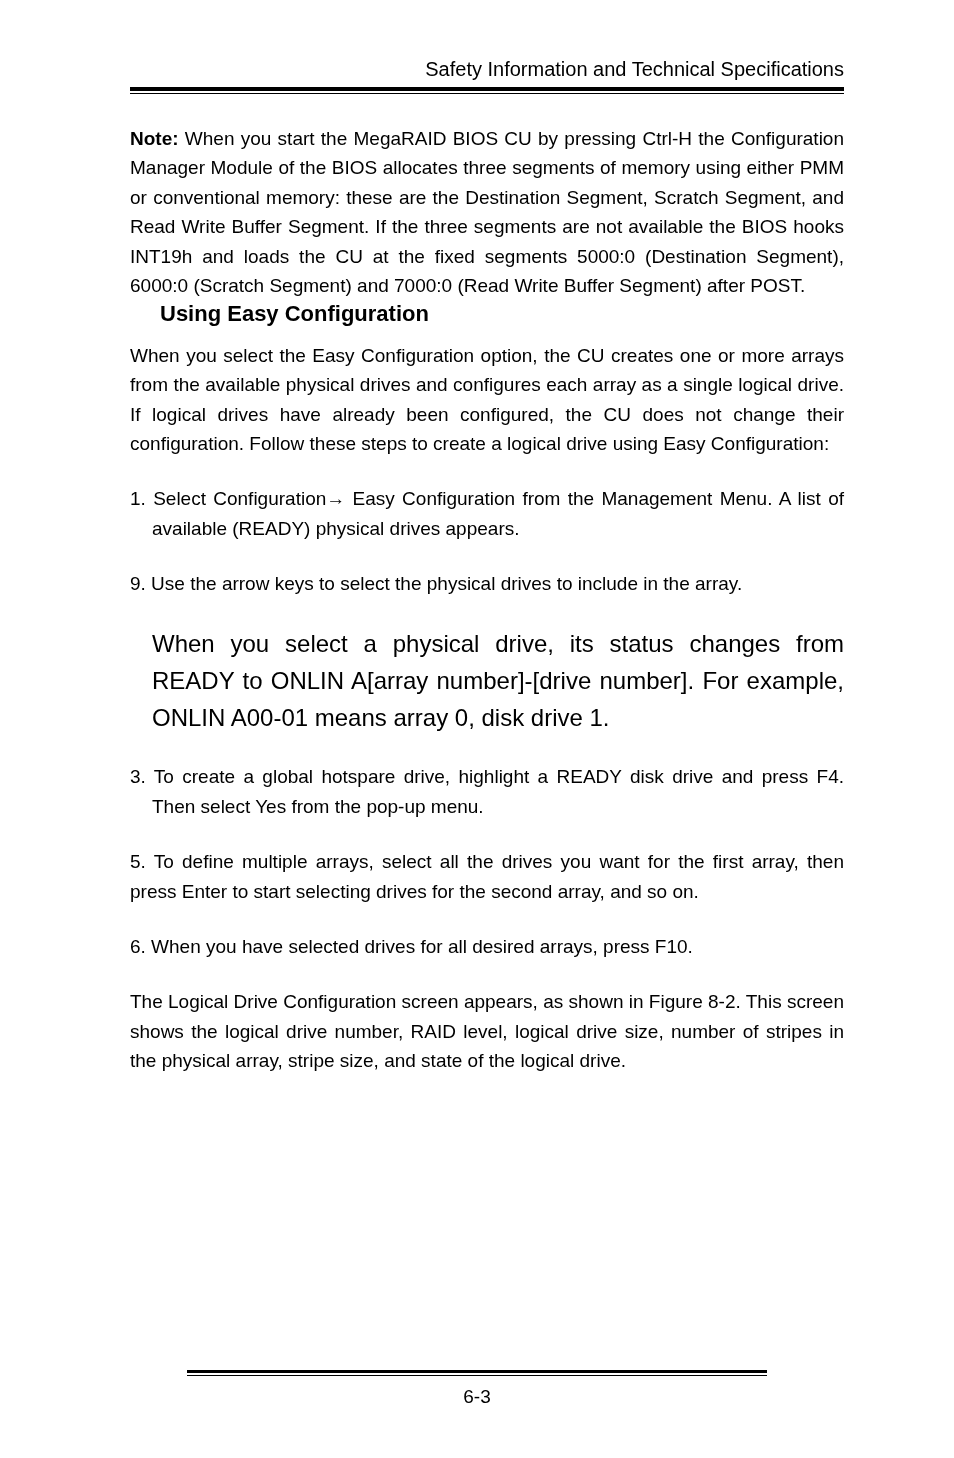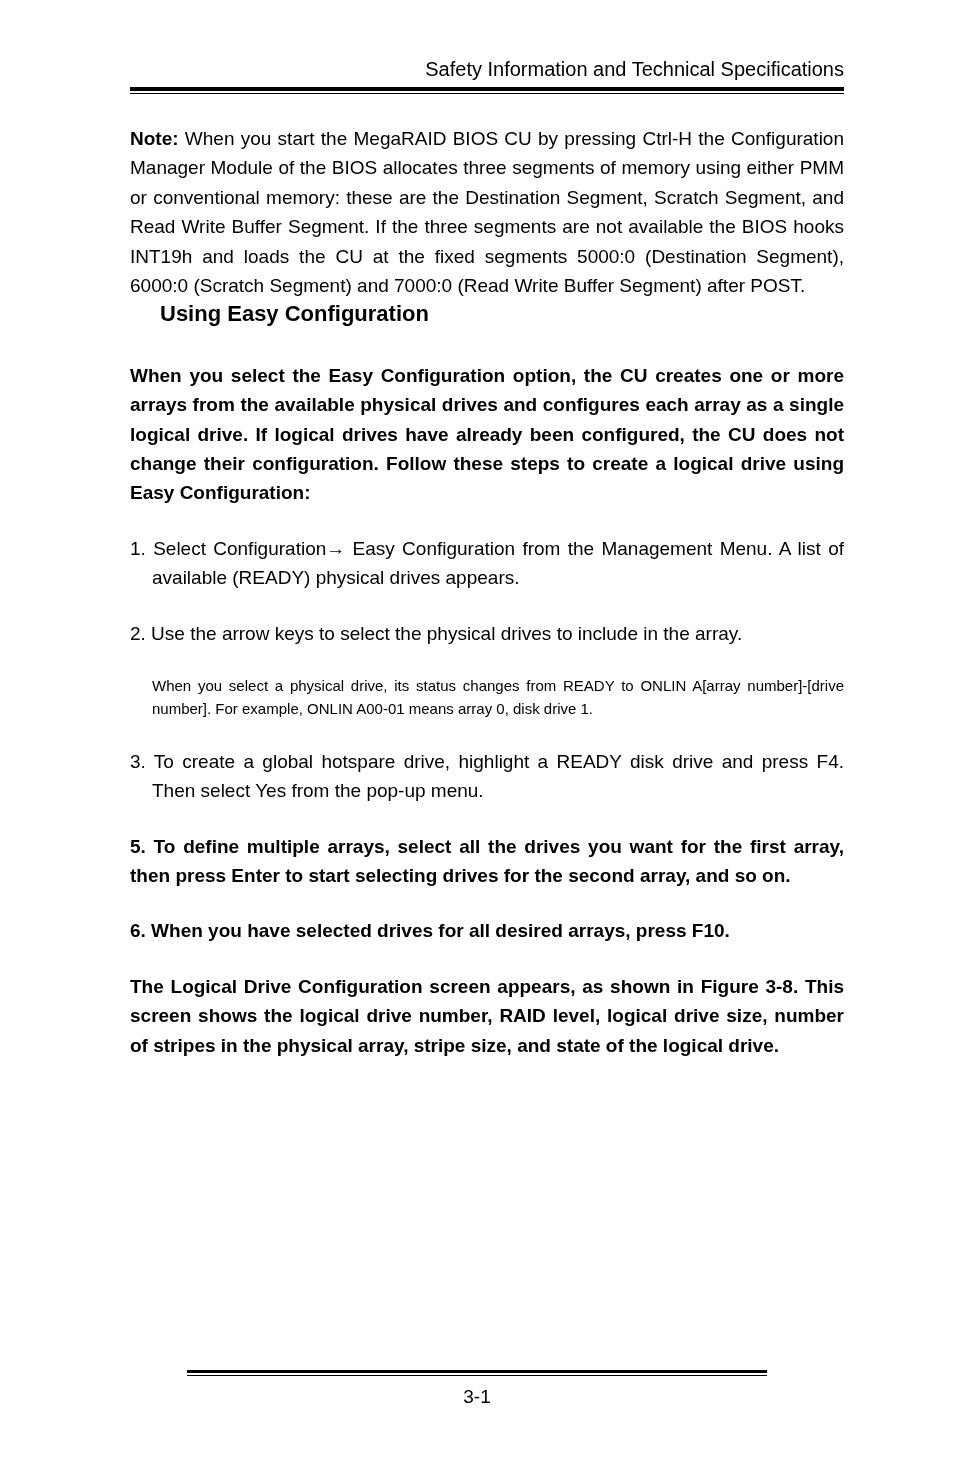--- a/index.html
+++ b/index.html
@@ -3,24 +3,24 @@
 <meta charset="utf-8">
 <style>
   * { margin: 0; padding: 0; box-sizing: border-box; }
   html, body { width: 954px; height: 1458px; background: #fff; font-family: Arial, Helvetica, sans-serif; color: #000; }
   .page { width: 954px; height: 1458px; padding: 58px 110px 40px 130px; position: relative; }
   .running-header { text-align: right; font-size: 20px; margin-bottom: 6px; }
   .hr-thick { border: none; border-top: 4px solid #000; margin-bottom: 2px; }
   .hr-thin { border: none; border-top: 1px solid #000; margin-bottom: 30px; }
   .note-para { font-size: 19px; line-height: 1.55; text-align: justify; }
   .bold { font-weight: bold; }
-  .section-heading { font-size: 22px; font-weight: bold; margin-left: 30px; margin-bottom: 34px; }
-  .body-para { font-size: 19px; line-height: 1.55; text-align: justify; margin-bottom: 26px; font-weight: bold; }
+  .section-heading { font-size: 22px; font-weight: bold; margin-left: 30px; margin-bottom: 14px; }
+  .body-para { font-size: 19px; line-height: 1.55; text-align: justify; margin-bottom: 26px; }
   .list-item { font-size: 19px; line-height: 1.55; text-align: justify; margin-bottom: 26px; padding-left: 22px; text-indent: -22px; }
-  .sub-para { font-size: 15px; line-height: 1.55; text-align: justify; margin-bottom: 26px; padding-left: 22px; }
+  .sub-para { font-size: 24px; line-height: 1.55; text-align: justify; margin-bottom: 26px; padding-left: 22px; }
   .footer { position: absolute; left: 0; right: 0; bottom: 50px; text-align: center; }
   .footer-line-wrap { width: 580px; margin: 0 auto 10px auto; }
   .footer-hr-thick { border: none; border-top: 3px solid #000; margin-bottom: 2px; }
   .footer-hr-thin { border: none; border-top: 1px solid #000; }
   .page-number { font-size: 19px; }
 </style>
 </head>
 <body>
 
 <div class="page">
@@ -32,35 +32,35 @@
   <p class="note-para">
     <span class="bold">Note:</span><span> When you start the MegaRAID BIOS CU by pressing Ctrl-H the Configuration Manager Module of the BIOS allocates three segments of memory using either PMM or conventional memory: these are the Destination Segment, Scratch Segment, and Read Write Buffer Segment. If the three segments are not available the BIOS hooks INT19h and loads the CU at the fixed segments 5000:0 (Destination Segment), 6000:0 (Scratch Segment) and 7000:0 (Read Write Buffer Segment) after POST.</span>
   </p>
 
   <h2 class="section-heading">Using Easy Configuration</h2>
 
   <p class="body-para">When you select the Easy Configuration option, the CU creates one or more arrays from the available physical drives and configures each array as a single logical drive. If logical drives have already been configured, the CU does not change their configuration. Follow these steps to create a logical drive using Easy Configuration:</p>
 
   <p class="list-item">1. Select Configuration→ Easy Configuration from the Management Menu. A list of available (READY) physical drives appears.</p>
 
-  <p class="list-item">2. Use the arrow keys to select the physical drives to include in the array.</p>
+  <p class="list-item">9. Use the arrow keys to select the physical drives to include in the array.</p>
 
 
   <p class="sub-para">When you select a physical drive, its status changes from READY to ONLIN A[array number]-[drive number]. For example, ONLIN A00-01 means array 0, disk drive 1.</p>
 
   <p class="list-item">3. To create a global hotspare drive, highlight a READY disk drive and press F4. Then select Yes from the pop-up menu.</p>
 
   <p class="body-para">5. To define multiple arrays, select all the drives you want for the first array, then press Enter to start selecting drives for the second array, and so on.</p>
 
   <p class="body-para">6. When you have selected drives for all desired arrays, press F10.</p>
 
 
-  <p class="body-para">The Logical Drive Configuration screen appears, as shown in Figure 3-8. This screen shows the logical drive number, RAID level, logical drive size, number of stripes in the physical array, stripe size, and state of the logical drive.</p>
+  <p class="body-para">The Logical Drive Configuration screen appears, as shown in Figure 8-2. This screen shows the logical drive number, RAID level, logical drive size, number of stripes in the physical array, stripe size, and state of the logical drive.</p>
 
   <div class="footer">
     <div class="footer-line-wrap">
       <hr class="footer-hr-thick">
       <hr class="footer-hr-thin">
     </div>
-    <div class="page-number">3-1</div>
+    <div class="page-number">6-3</div>
   </div>
 
 </div>
 
 </body></html>

